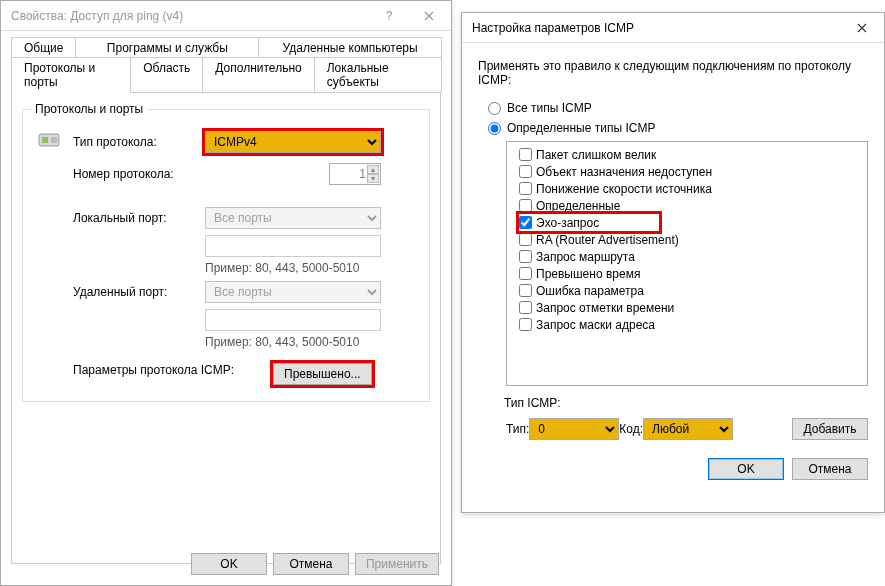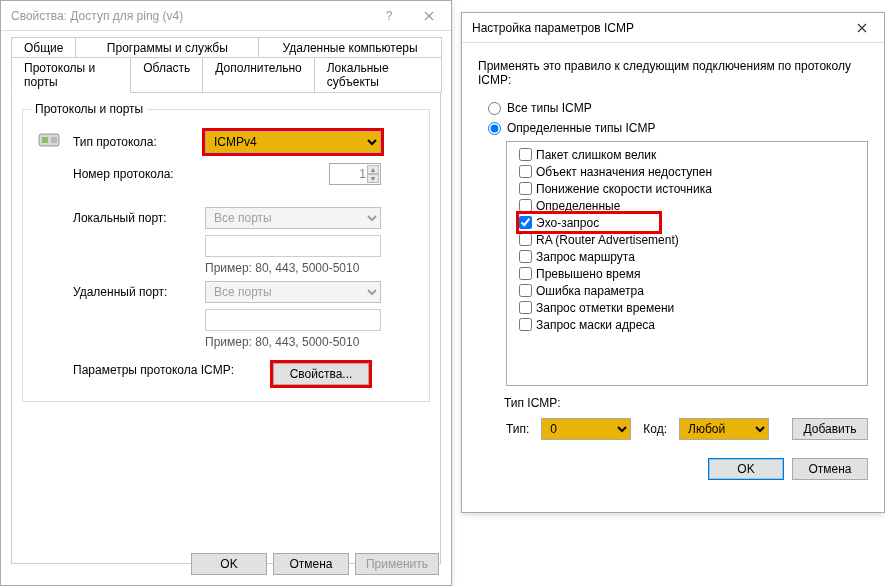--- a/index.html
+++ b/index.html
@@ -40,21 +40,21 @@
 .btn { min-width: 76px; height: 22px; border: 1px solid #aaa; background: #e1e1e1; display: inline-flex; align-items: center; justify-content: center; padding: 0 10px; }
 .btn.default { border: 1px solid #0078d7; box-shadow: inset 0 0 0 1px #8cc8f0; }
 .redbox { outline: 3px solid #e60000; }
 .bottom-buttons { position: absolute; right: 12px; bottom: 10px; display: flex; gap: 6px; }
 
 .body2 { padding: 12px 16px 12px 16px; }
 .radio-row { display: flex; align-items: center; gap: 6px; margin: 6px 0 6px 10px; }
 input[type=radio], input[type=checkbox] { margin: 0; }
 .listbox { border: 1px solid #aaa; height: 245px; margin-left: 28px; padding: 4px 12px; overflow: hidden; background: #fff; }
 .chk-row { display: flex; align-items: center; gap: 4px; height: 17px; }
-.formrow2 { display: flex; align-items: center; gap: 12px; margin-top: 8px; margin-left: 28px; }
+.formrow2 { display: flex; align-items: center; gap: 0; margin-top: 8px; margin-left: 28px; }
 .formrow2 select { width: 90px; }
 .formrow2 .addbtn { margin-left: auto; }
 .bottom2 { display: flex; justify-content: flex-end; gap: 8px; margin-top: 18px; }
 .tip-label { margin-left: 26px; margin-top: 10px; }
 .intro { margin: 4px 0 14px 0; }
 </style>
 </head>
 <body>
 
 <div class="dialog dlg1">
@@ -155,21 +155,21 @@
           <div class="icon-col"></div>
             <div class="label-col"></div>
           <div class="field-col example">Пример: 80, 443, 5000-5010</div>
         </div>
 
         <div class="form-row" style="margin-top:14px;align-items:flex-start">
           <div class="icon-col"></div>
           <div class="label-col" style="width:200px">Параметры протокола ICMP:</div>
           <div style="width:108px">
             <div class="redbox" style="display:inline-block">
-              <div class="btn" style="min-width:96px">Свойства...</div>
+              <div class="btn" style="min-width:96px">Превышено...</div>
             </div>
           </div>
         </div>
       </div>
     </div>
   </div>
   <div class="bottom-buttons">
     <div class="btn">OK</div>
     <div class="btn">Отмена</div>
     <div class="btn" style="color:#999">Применить</div>

